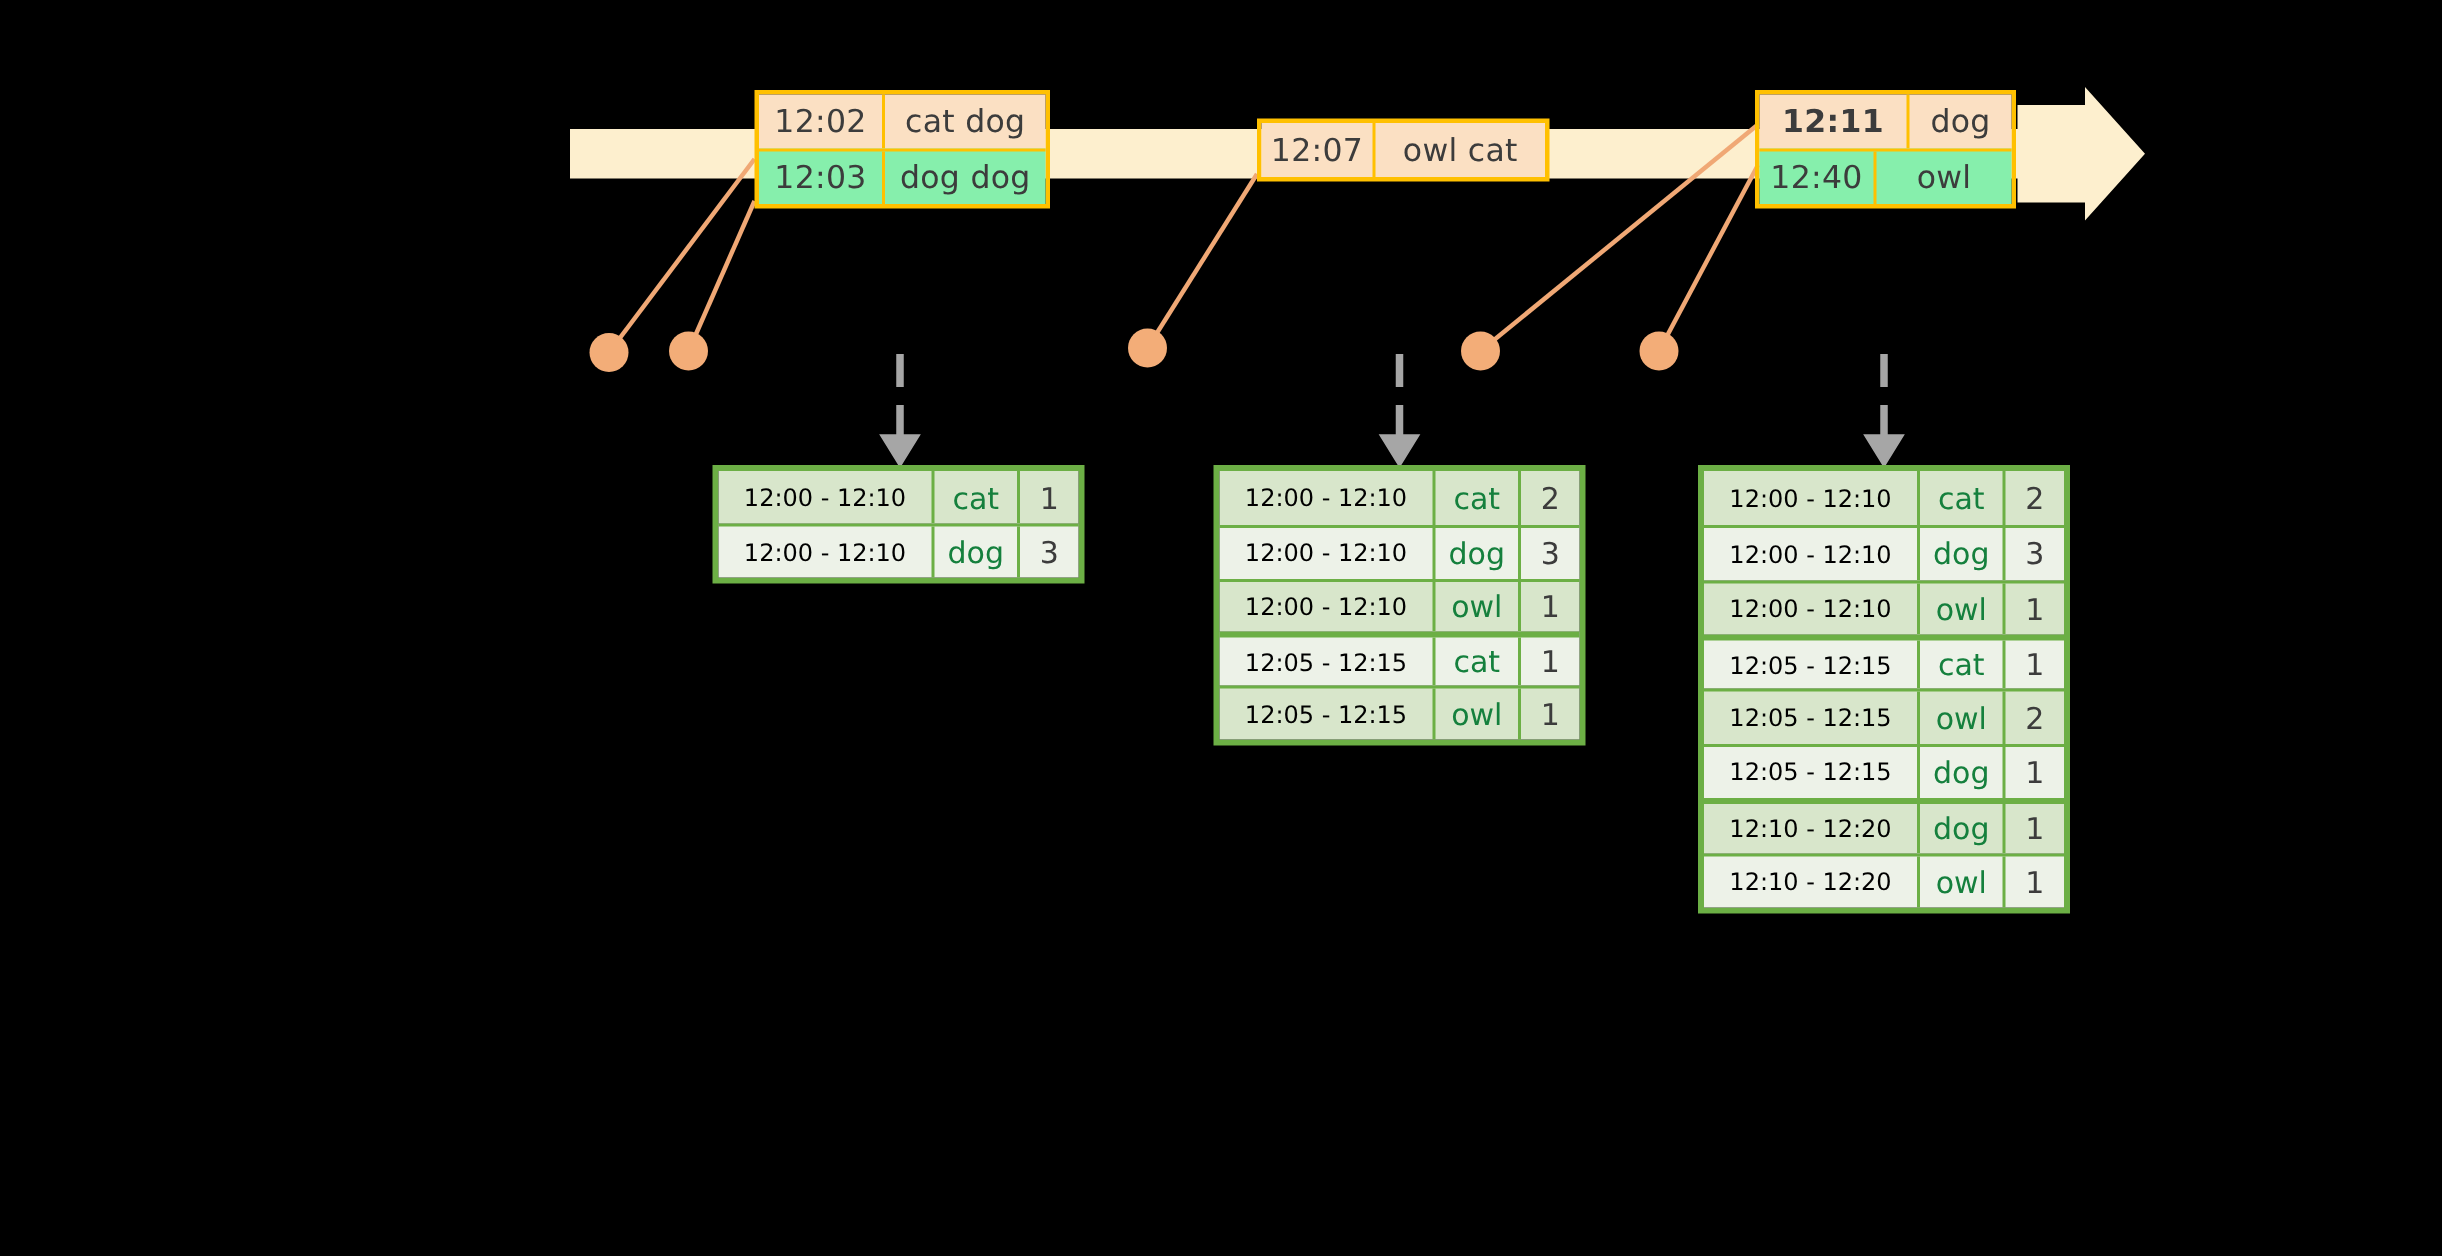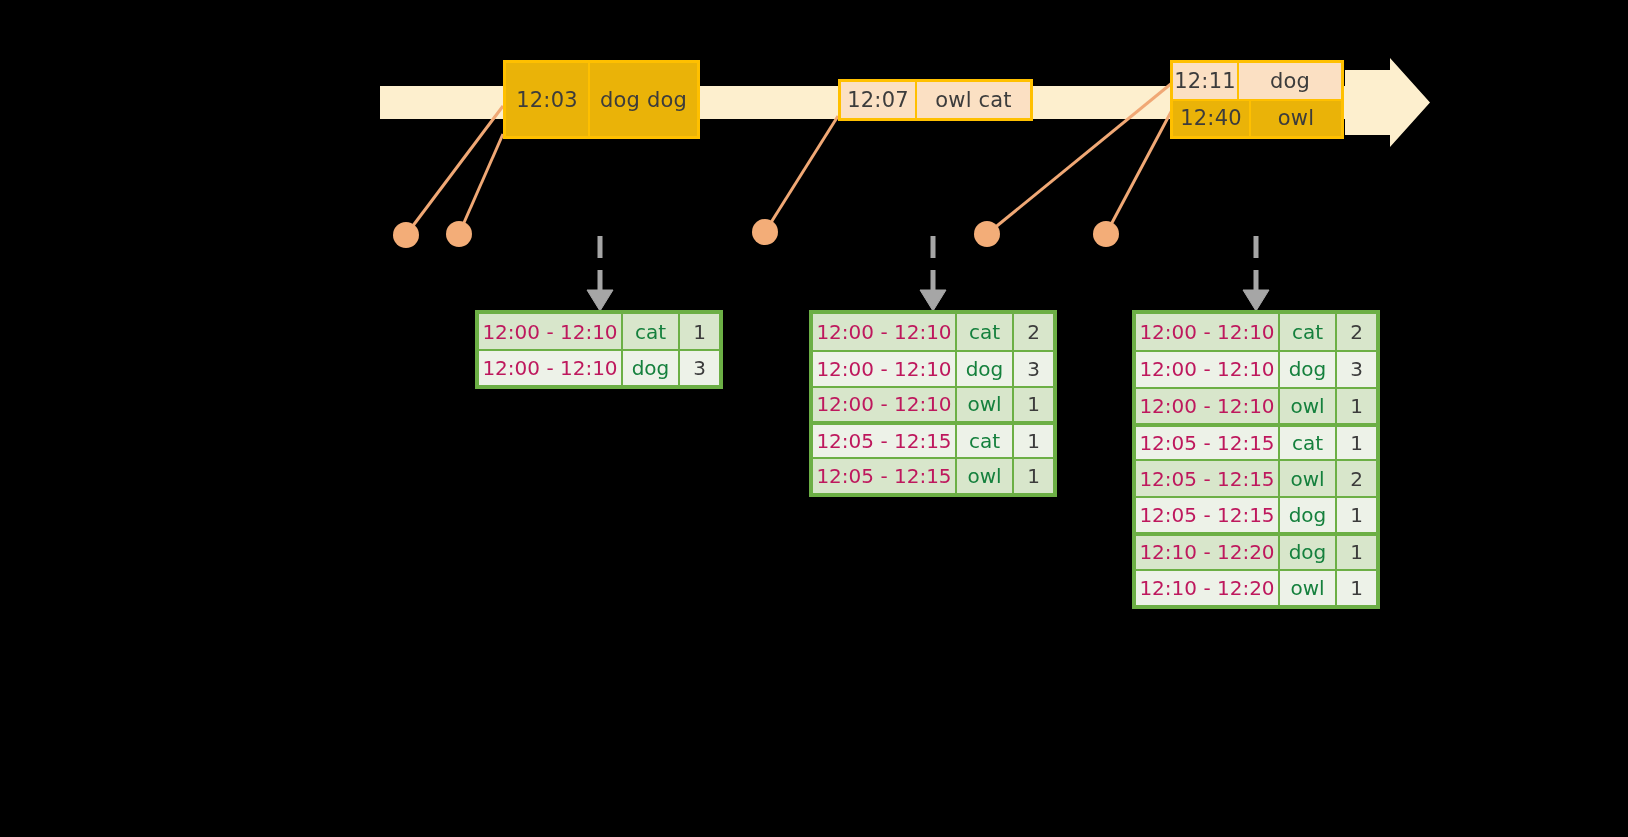--- a/index.html
+++ b/index.html
@@ -40,21 +40,21 @@
   .event-row {
     display: flex;
     flex-direction: row;
     flex: 1 1 0;
     min-height: 0;
   }
   .event-row + .event-row {
     border-top: 2px solid #FFC000;
   }
   .event-row.shade-a { background: #FBE0C3; }
-  .event-row.shade-b { background: #eab308; }
+  .event-row.shade-b { background: #86efac; }
   .ev-time {
     border-right: 2px solid #FFC000;
     display: flex;
     align-items: center;
     justify-content: center;
     box-sizing: border-box;
     color: #3c3c3c;
     font-size: 21px;
     letter-spacing: .2px;
   }
@@ -86,22 +86,22 @@
   .agg-row.shade-a { background: #D8E6CB; }
   .agg-row.shade-b { background: #EDF2E8; }
   .agg-row + .agg-row { border-top: 2px solid #6CAF45; }
   .agg-row.thick-top { border-top: 4px solid #6CAF45; }
   .agg-win {
     display: flex;
     align-items: center;
     justify-content: center;
     border-right: 2px solid #6CAF45;
     box-sizing: border-box;
-    color: #be185d;
-    font-size: 20px;
+    color: #000000;
+    font-size: 16px;
   }
   .agg-key {
     display: flex;
     align-items: center;
     justify-content: center;
     border-right: 2px solid #6CAF45;
     box-sizing: border-box;
     color: #15803d;
     font-size: 20px;
   }
@@ -152,36 +152,40 @@
         <polygon points="920,290 946,290 933,311"></polygon>
       </g>
       <g>
         <line x1="1256" y1="236" x2="1256" y2="292" stroke-width="5" stroke-dasharray="22 12"></line>
         <polygon points="1243,290 1269,290 1256,311"></polygon>
       </g>
     </g>
   </svg>
 
   <div class="event-box" style="left:503px; top:60px; width:197px; height:79px;">
+    <div class="event-row shade-a">
+      <div class="ev-time" style="width:84px;">12:02</div>
+      <div class="ev-words">cat dog</div>
+    </div>
     <div class="event-row shade-b">
       <div class="ev-time" style="width:84px;">12:03</div>
       <div class="ev-words">dog dog</div>
     </div>
   </div>
 
   <div class="event-box" style="left:838px; top:79px; width:195px; height:42px;">
     <div class="event-row shade-a">
       <div class="ev-time" style="width:76px;">12:07</div>
       <div class="ev-words">owl cat</div>
     </div>
   </div>
 
   <div class="event-box" style="left:1170px; top:60px; width:174px; height:79px;">
     <div class="event-row shade-a">
-      <div class="ev-time" style="width:66px;">12:11</div>
+      <div class="ev-time" style="width:100px;font-weight:bold;">12:11</div>
       <div class="ev-words">dog</div>
     </div>
     <div class="event-row shade-b">
       <div class="ev-time" style="width:78px;">12:40</div>
       <div class="ev-words">owl</div>
     </div>
   </div>
 
   <div class="agg-table" style="left:475px; top:310px; width:248px; height:79px;">
     <div class="agg-row shade-a">

